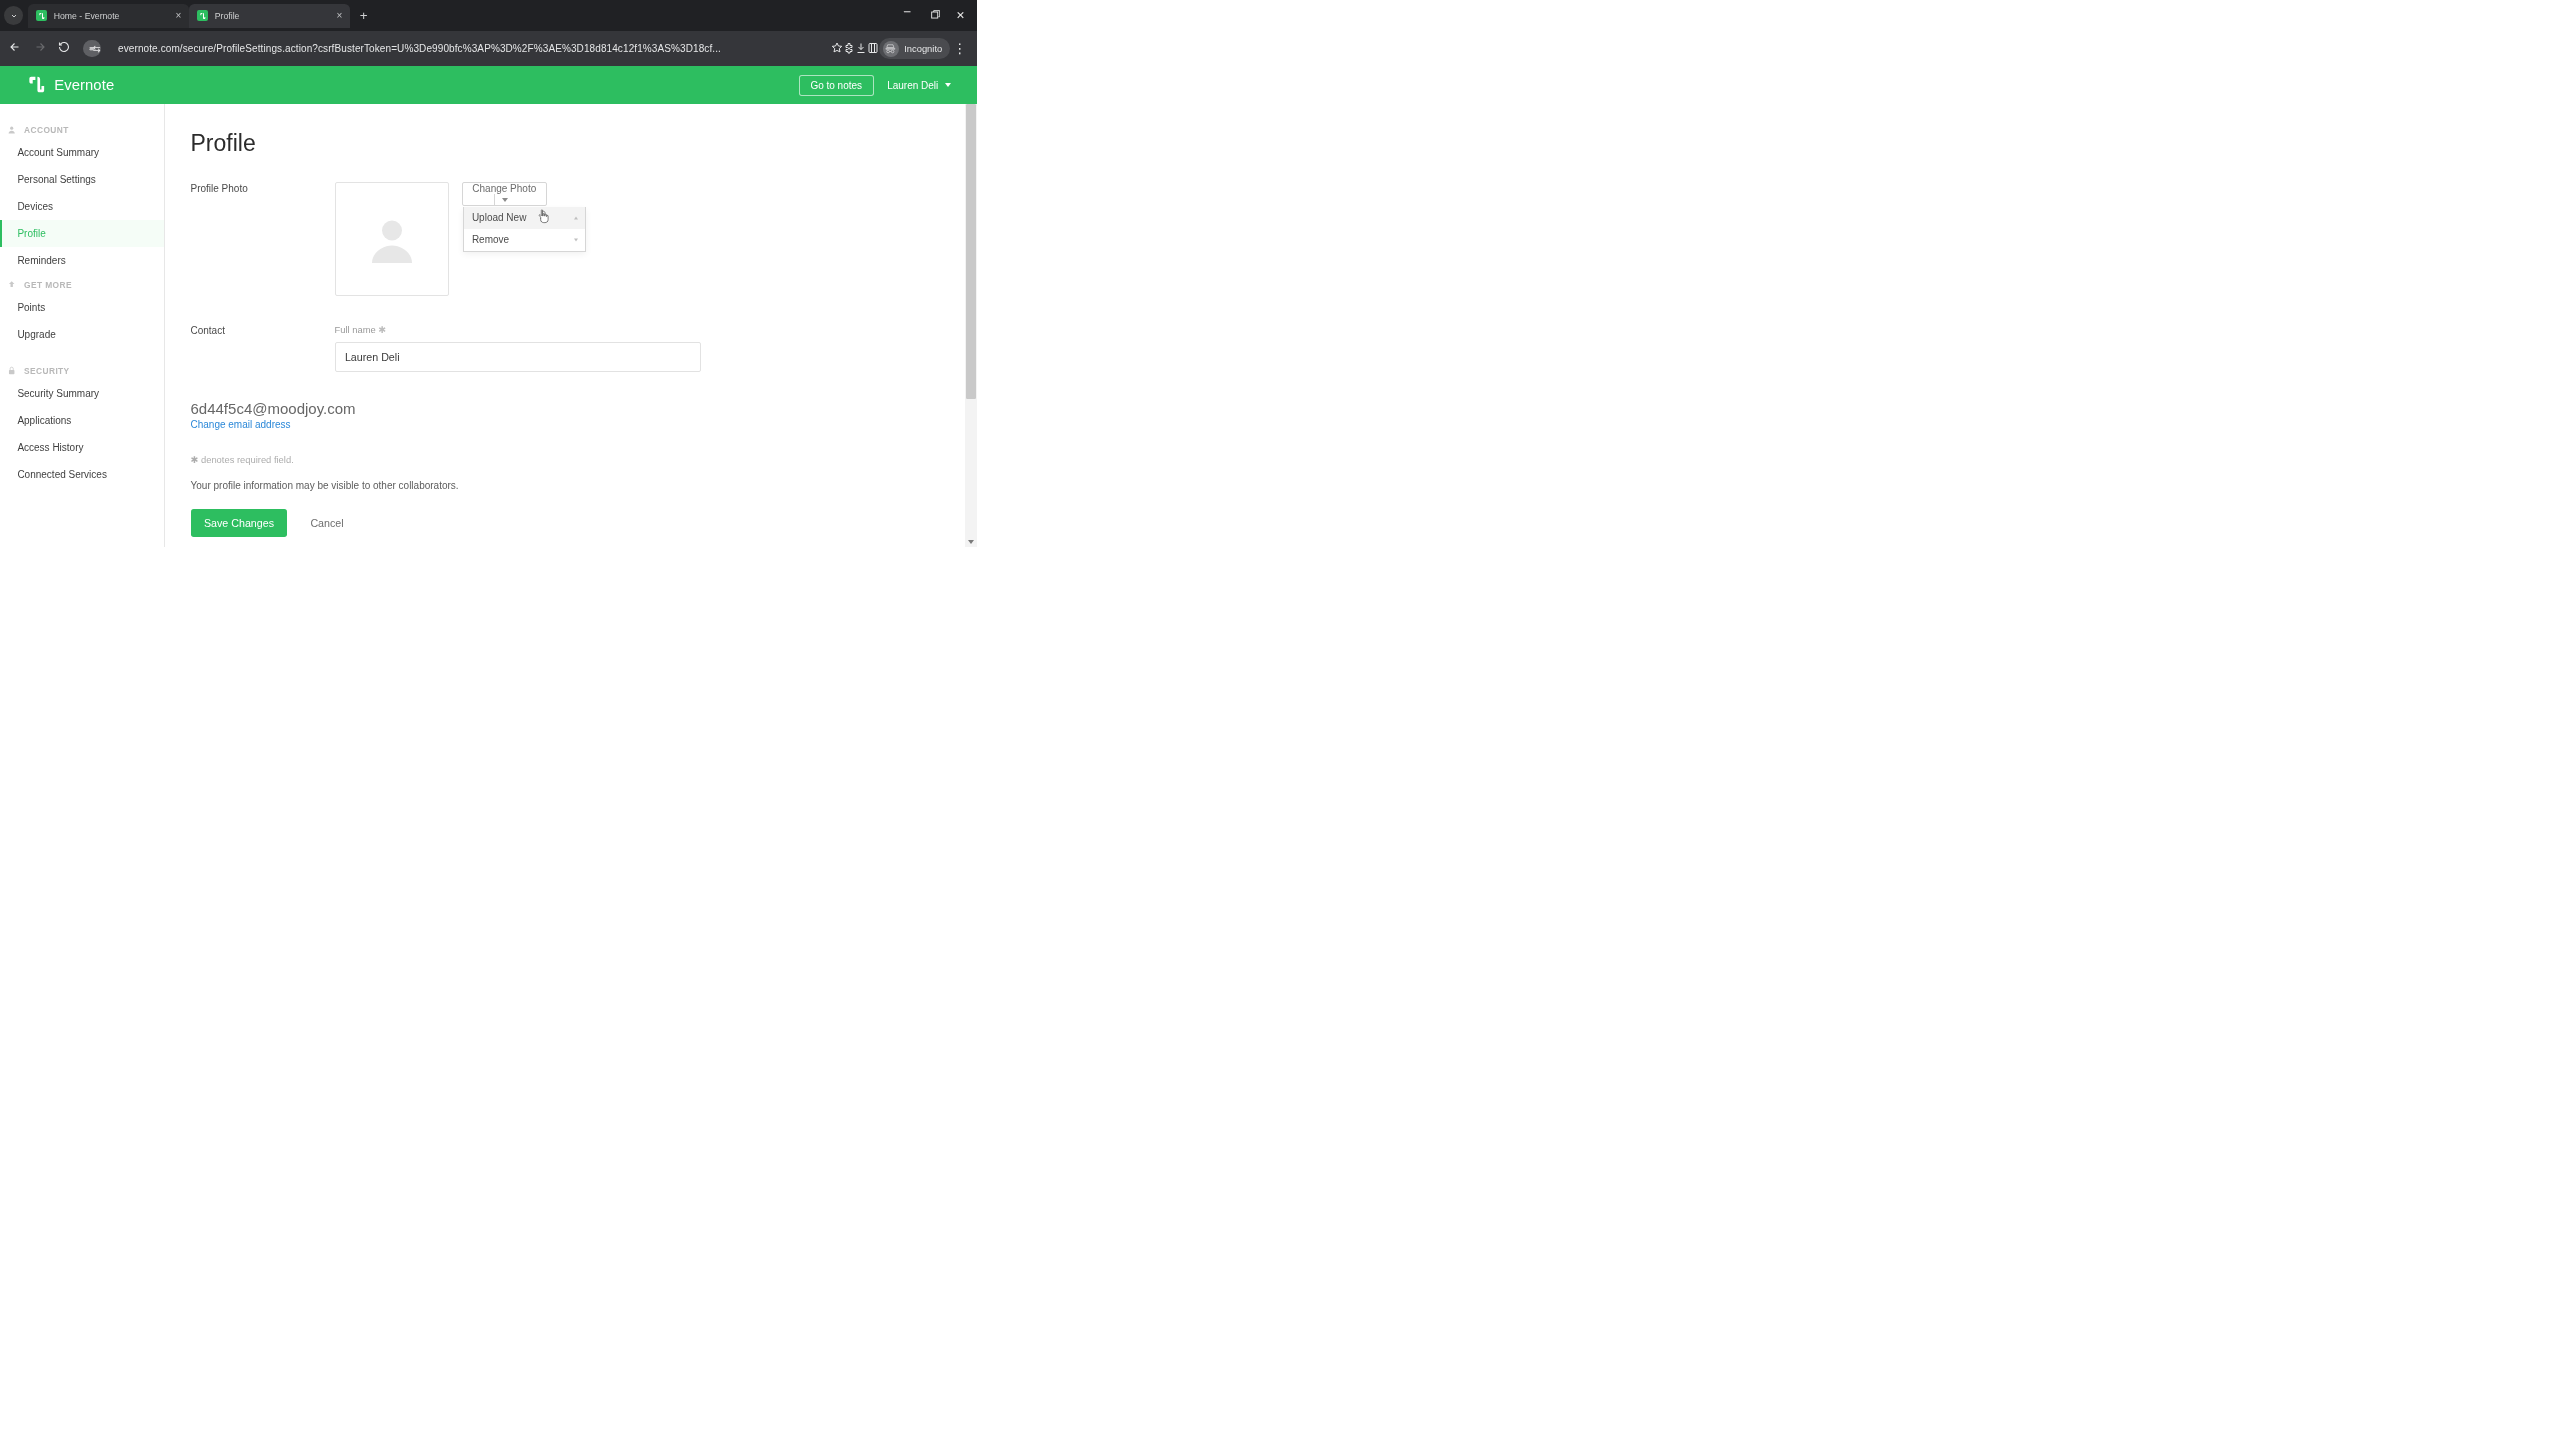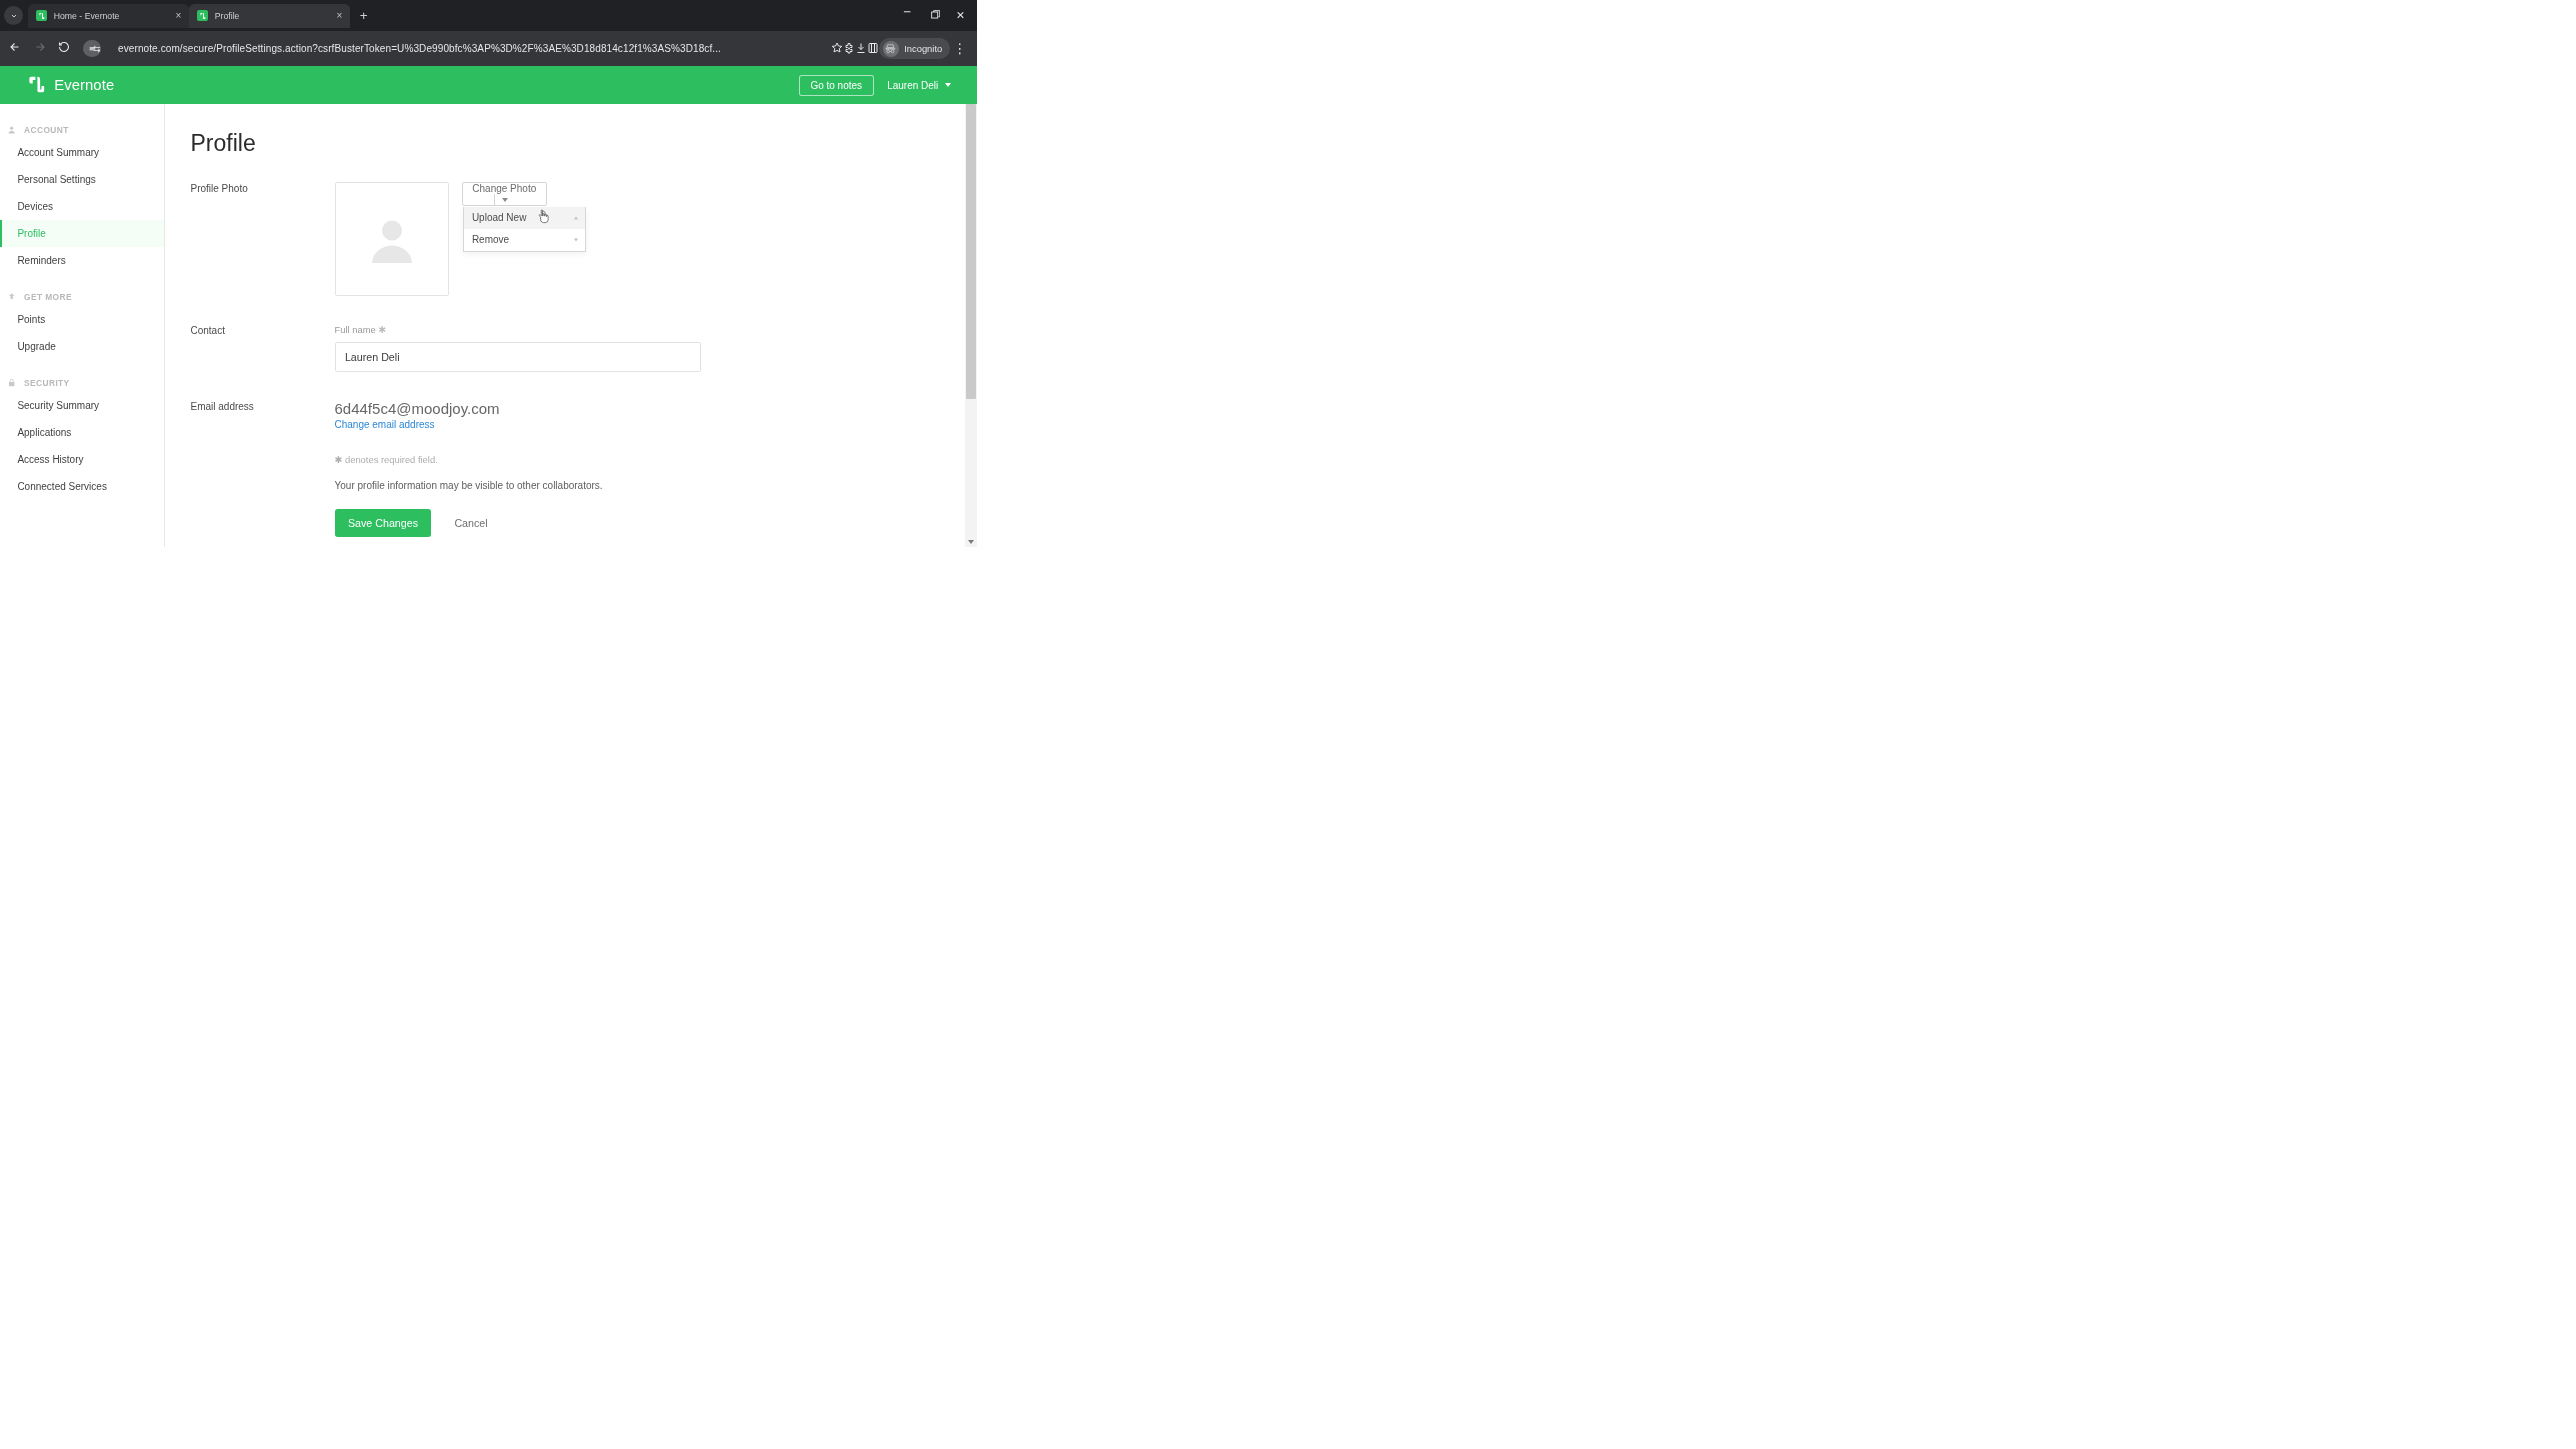--- a/index.html
+++ b/index.html
@@ -328,21 +328,21 @@
             </svg>
         </span>
         <span>ACCOUNT</span>
       </div>
       <a class="nav-item">Account Summary</a>
       <a class="nav-item">Personal Settings</a>
       <a class="nav-item">Devices</a>
       <a class="nav-item active">Profile</a>
       <a class="nav-item">Reminders</a>
 
-      <div class="section-hdr" style="margin-top:12px">
+      <div class="section-hdr" style="">
         <span class="hdr-icon">
           <svg width="9.4" height="9.4" viewBox="0 0 24 24" fill="#c9c9c9">
               <path d="M12 3l7 7h-4v8h-6v-8H5z"></path>
             </svg>
         </span>
         <span>GET MORE</span>
       </div>
       <a class="nav-item">Points</a>
       <a class="nav-item">Upgrade</a>
 
@@ -405,21 +405,20 @@
         <div class="row-label">Contact</div>
         <div class="row-body">
           <div class="field-label">
             <span>Full name</span> <span class="req">✱</span>
           </div>
           <input class="text-input" type="text" value="Lauren Deli" style="">
         </div>
       </div>
 
       <div class="form-row" style="margin-bottom:5.4px">
-        <div class="row-label">Email address</div>
         <div class="row-body">
           <div class="email-val">6d44f5c4@moodjoy.com</div>
           <a class="link">Change email address</a>
           <div class="note">✱ denotes required field.</div>
           <div class="info">Your profile information may be visible to other collaborators.</div>
           <div class="actions">
             <button class="btn-primary">Save Changes</button>
             <span class="btn-link">Cancel</span>
           </div>
         </div>

